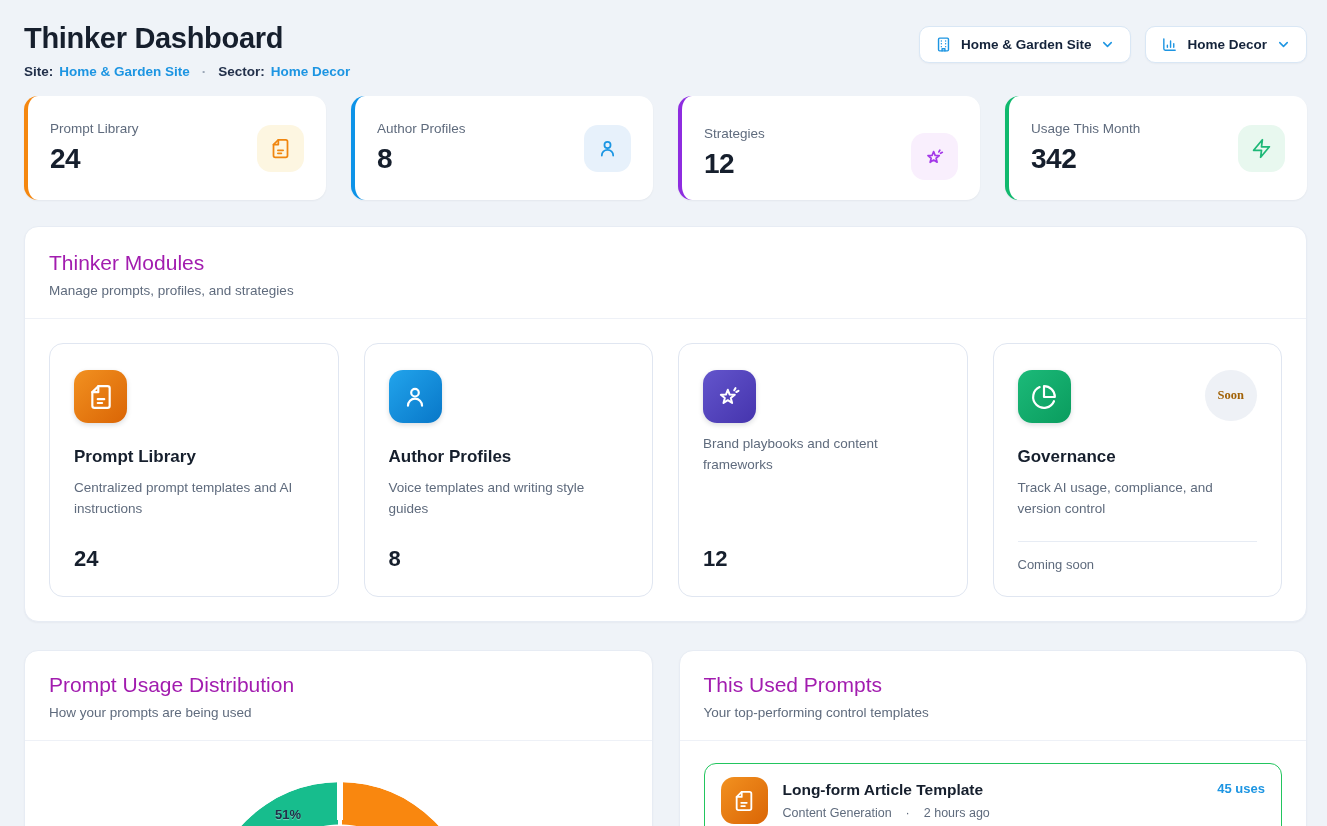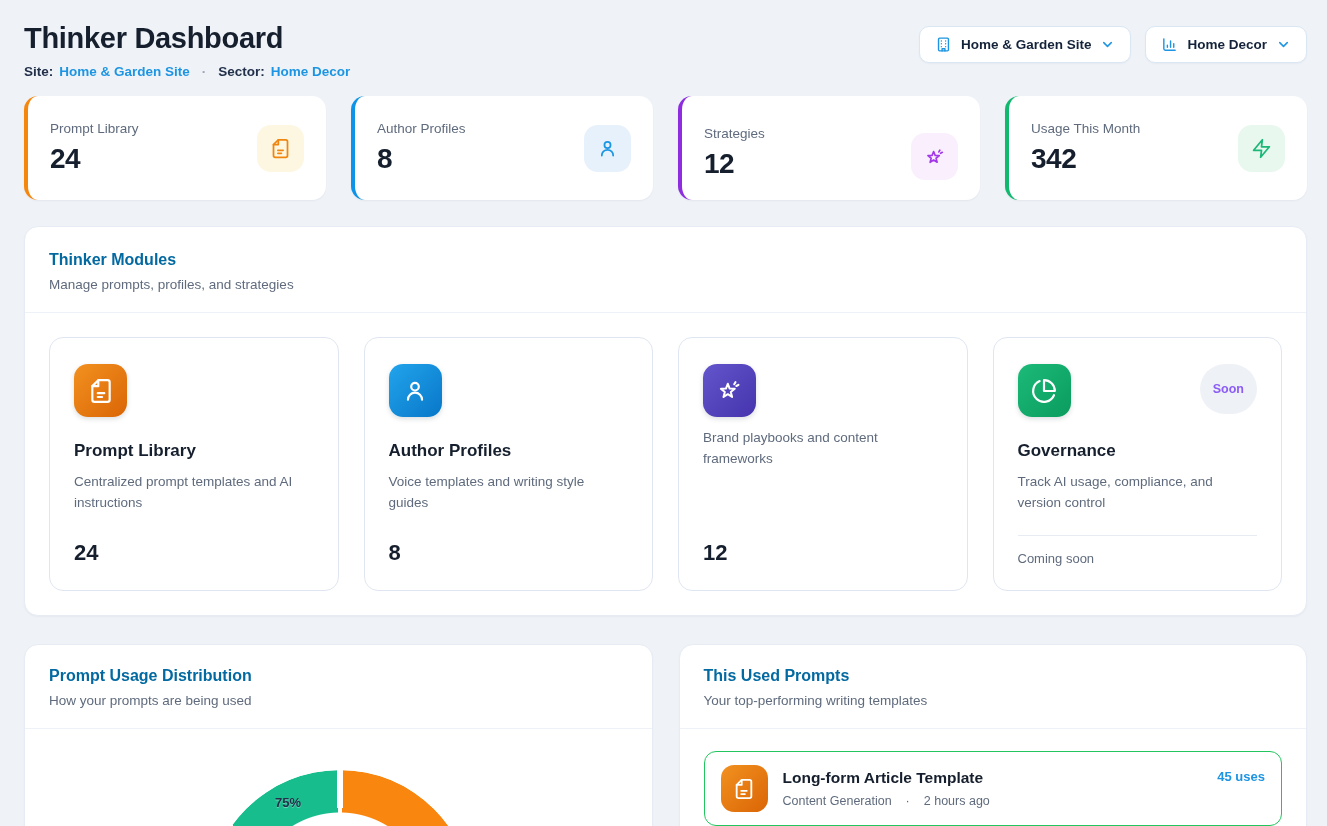--- a/index.html
+++ b/index.html
@@ -44,42 +44,42 @@
   .stat-icon.blue   { background:#e7f1fb; color:#1b96e3; }
   .stat-icon.purple { background:#f9effd; color:#a438e8; }
   .stat-icon.green  { background:#e8f8ef; color:#1db877; }
 
   
   .section-card {
     background:#fff; border:1px solid #e7ecf4; border-radius:14px; margin-top:26px;
     box-shadow:0 1px 2px rgba(16,24,40,.04);
   }
   .section-head { padding:24px 24px 20px; }
-  .section-title { font-size:16px; font-weight:700; color:#0369a1; }
+  .section-title { font-size:21px; font-weight:400; color:#a21caf; }
   .section-sub { margin-top:8px; font-size:13.5px; color:#5f6b7d; }
   .section-divider { border-top:1px solid #eef1f7; }
   .modules-grid { display:grid; grid-template-columns:repeat(4,1fr); gap:25px; padding:24px; }
   .module-card {
     border:1px solid #e0e6f1; border-radius:14px; padding:26px 24px 24px;
     min-height:254px; display:flex; flex-direction:column; cursor:pointer; background:#fff;
     position:relative;
   }
   .module-top { display:flex; justify-content:space-between; align-items:flex-start; }
   .module-icon {
     width:53px; height:53px; border-radius:14px; color:#fff;
     display:flex; align-items:center; justify-content:center;
     box-shadow:0 2px 5px rgba(16,24,40,.15);
   }
   .module-icon.orange { background:linear-gradient(135deg,#f29120,#da6505); }
   .module-icon.blue   { background:linear-gradient(135deg,#22a4ec,#0877c8); }
   .module-icon.indigo { background:linear-gradient(135deg,#6355cc,#4534ad); }
   .module-icon.green  { background:linear-gradient(135deg,#1cba79,#0a9c5e); }
   .soon-badge {
-    background:#eef1f6; color:#8b5cf6; font-size:12.5px; font-weight:700;
-    padding:18px 13px; border-radius:999px;
+    background:#eef1f6; color:#a16207; font-size:12.5px; font-weight:700;
+    padding:18px 13px; border-radius:999px;font-family:Liberation Serif, serif;
   }
   .module-title { margin-top:24px; font-size:17px; font-weight:800; color:#161f2d; }
   .module-desc { margin-top:11px; font-size:13.5px; color:#5f6b7d; line-height:1.55; max-width:232px; }
   .module-count { margin-top:auto; font-size:22px; font-weight:800; color:#161f2d; }
   .module-footer-divider { border-top:1px solid #e7ecf4; margin-top:auto; }
   .module-footer { margin-top:15px; font-size:13px; color:#5f6b7d; }
 
   
   .bottom-row { display:grid; grid-template-columns:1fr 1fr; gap:26px; margin-top:28px; }
   .panel {
@@ -283,28 +283,28 @@
 <div class="bottom-row">
 
   <div class="panel">
     <div class="panel-head">
       <div class="section-title">Prompt Usage Distribution</div>
       <div class="section-sub">How your prompts are being used</div>
     </div>
     <div class="section-divider"></div>
     <div class="chart-area">
       <div class="donut" style="background: conic-gradient(rgb(255, 255, 255) 0deg, rgb(255, 255, 255) 1.5deg, rgb(249, 135, 15) 1.5deg, rgb(249, 135, 15) 90deg, rgb(229, 233, 240) 90deg, rgb(229, 233, 240) 295.5deg, rgb(101, 82, 227) 295.5deg, rgb(101, 82, 227) 304deg, rgb(255, 255, 255) 304deg, rgb(255, 255, 255) 306deg, rgb(23, 189, 141) 306deg, rgb(23, 189, 141) 358.5deg, rgb(255, 255, 255) 358.5deg, rgb(255, 255, 255) 360deg);"></div>
-      <div class="donut-label">75%</div>
+      <div class="donut-label">51%</div>
     </div>
   </div>
 
   <div class="panel">
     <div class="panel-head">
       <div class="section-title">This Used Prompts</div>
-      <div class="section-sub">Your top-performing writing templates</div>
+      <div class="section-sub">Your top-performing control templates</div>
     </div>
     <div class="section-divider"></div>
     <div class="prompt-list">
       <div class="prompt-item">
         <div class="prompt-item-icon">
           <svg width="22" height="22" viewBox="0 0 24 24" fill="none" stroke="currentColor" stroke-width="2" stroke-linecap="round" stroke-linejoin="round">
               <path d="M9.5 2H18a2 2 0 0 1 2 2v16a2 2 0 0 1-2 2H6a2 2 0 0 1-2-2V7.5L9.5 2z"></path>
               <path d="M9.5 2v5.5H4"></path>
               <path d="M9 14h6M9 17.5h4"></path>
             </svg>

